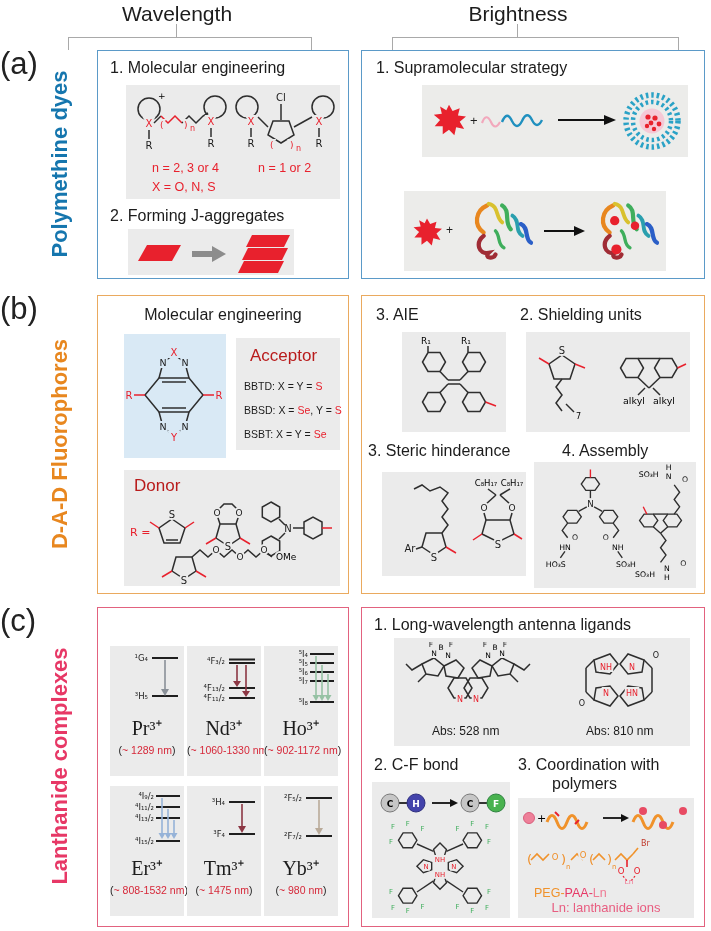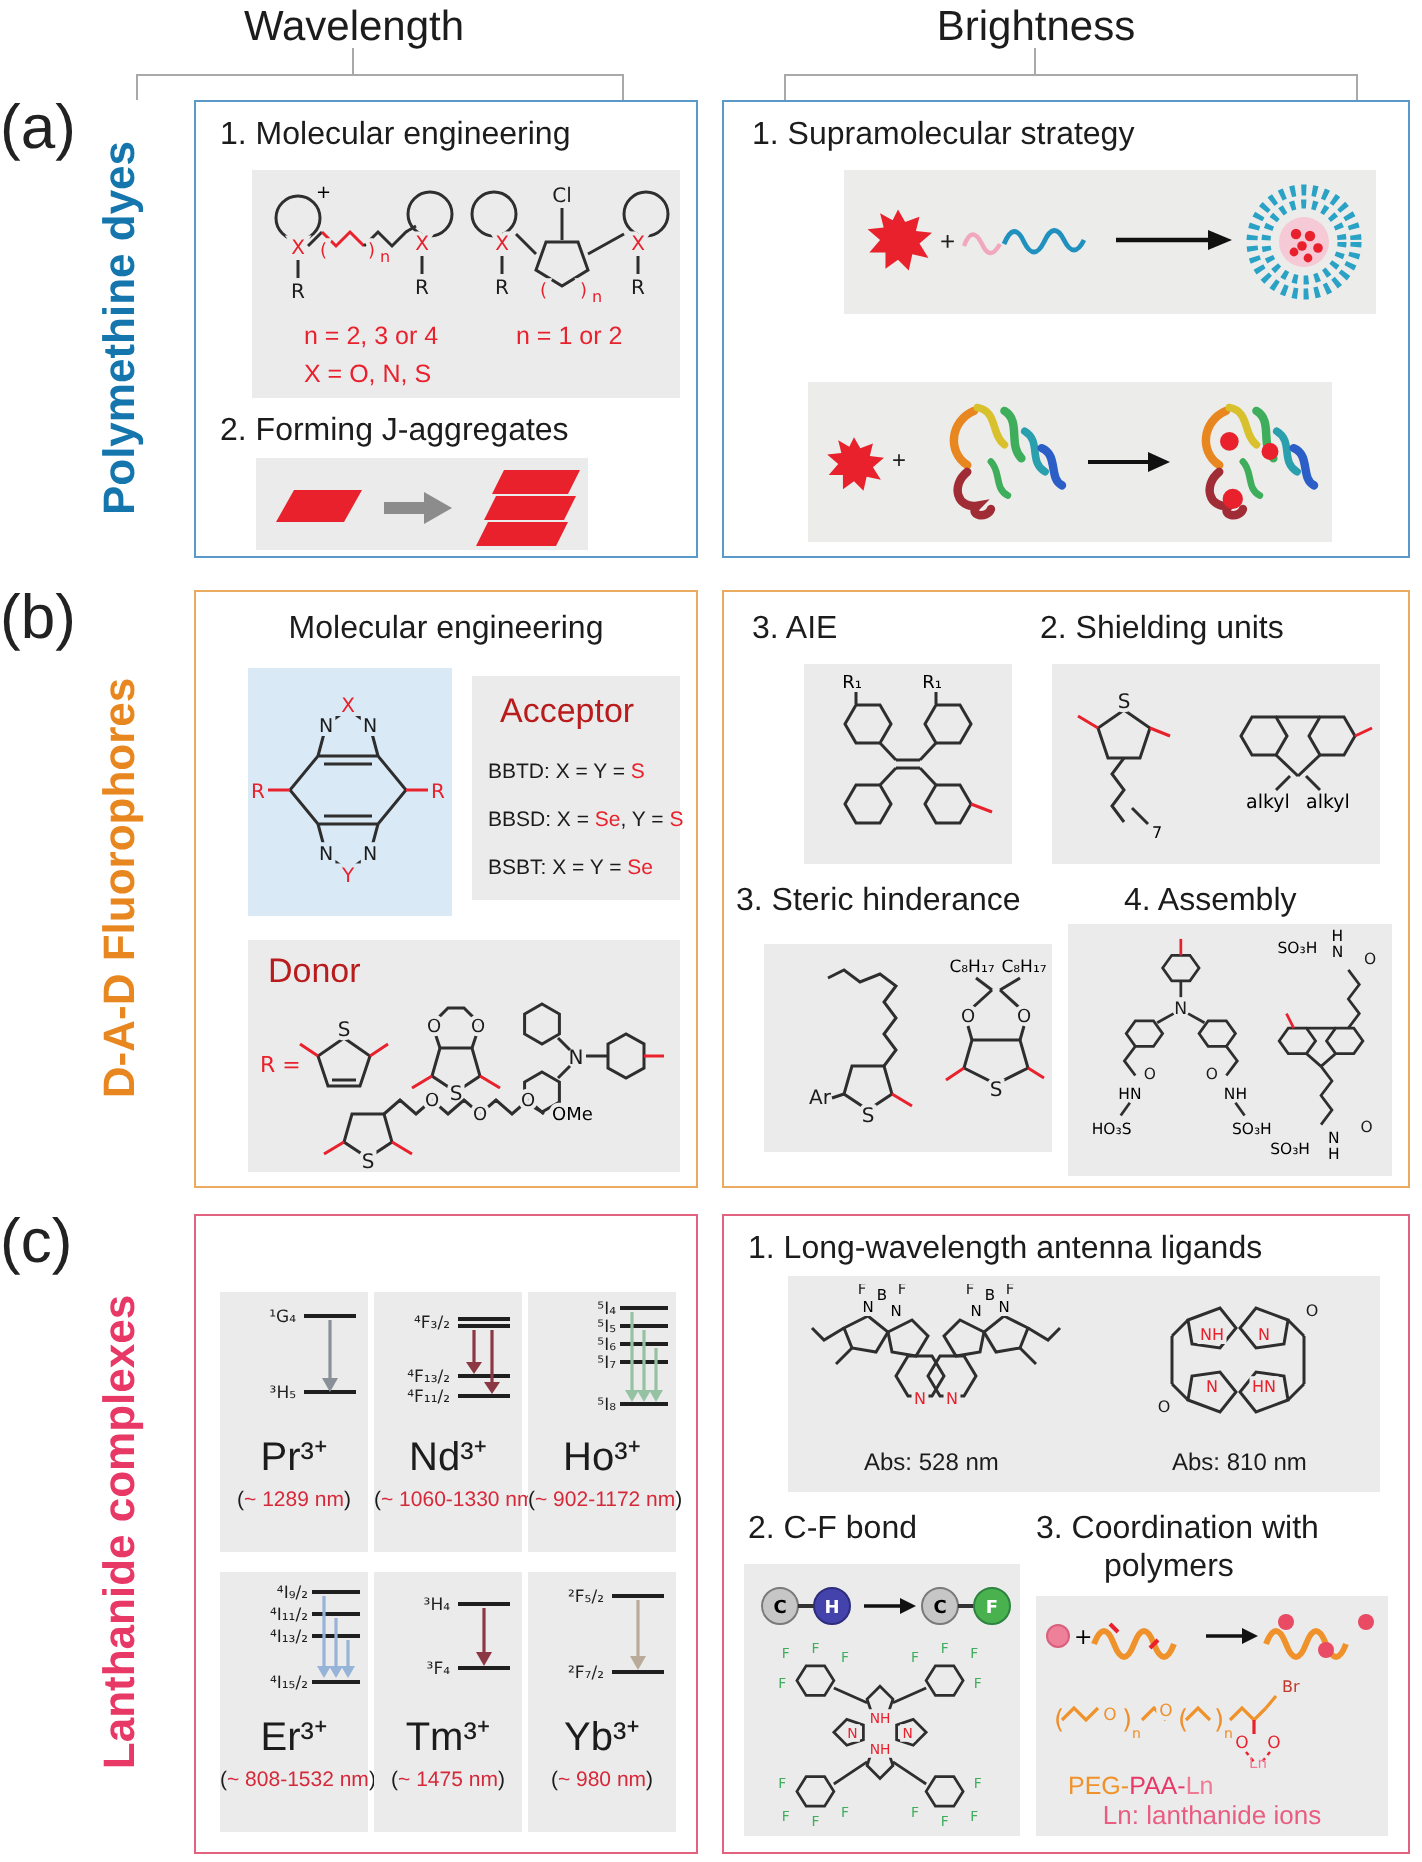--- a/index.html
+++ b/index.html
@@ -25,21 +25,21 @@
   .rbond{stroke:#e8212d;stroke-width:1.5;fill:none;}
   .atom{font-size:10px;fill:#1c1c1c;text-anchor:middle;}
   .ratom{fill:#e8212d;}
   .gatom{fill:#3fae5c;font-size:7.5px;text-anchor:middle;}
   .oatom{fill:#ef8f2a;}
   .bgE{stroke:#ebebeb;stroke-width:4px;paint-order:stroke;}
   .bgB{stroke:#d9e9f5;stroke-width:4px;paint-order:stroke;}
   .lv{stroke:#1f1f1f;stroke-width:2;}
   .lvl{font-size:8.5px;fill:#1f1f1f;}
   .ion-card{position:absolute;width:74px;background:#ebebeb;text-align:center;padding-bottom:20px;}
-  .ion-name{font-size:20px;color:#1c1c1c;margin-top:2px;font-family:Liberation Sans, sans-serif;}
+  .ion-name{font-size:20px;color:#1c1c1c;margin-top:2px;font-family:Liberation Serif, serif;}
   .ion-wl{font-size:10.5px;color:#1c1c1c;white-space:nowrap;margin-top:3px;}
   .redwl{color:#d62839;}
   .acct{position:absolute;font-size:17px;color:#b91c1c;}
   .accl{position:absolute;font-size:10.5px;white-space:nowrap;color:#1c1c1c;}
   .cap{position:absolute;font-size:12px;color:#1c1c1c;white-space:nowrap;}
 </style>
 </head>
 <body>
 
 <div id="stage">

